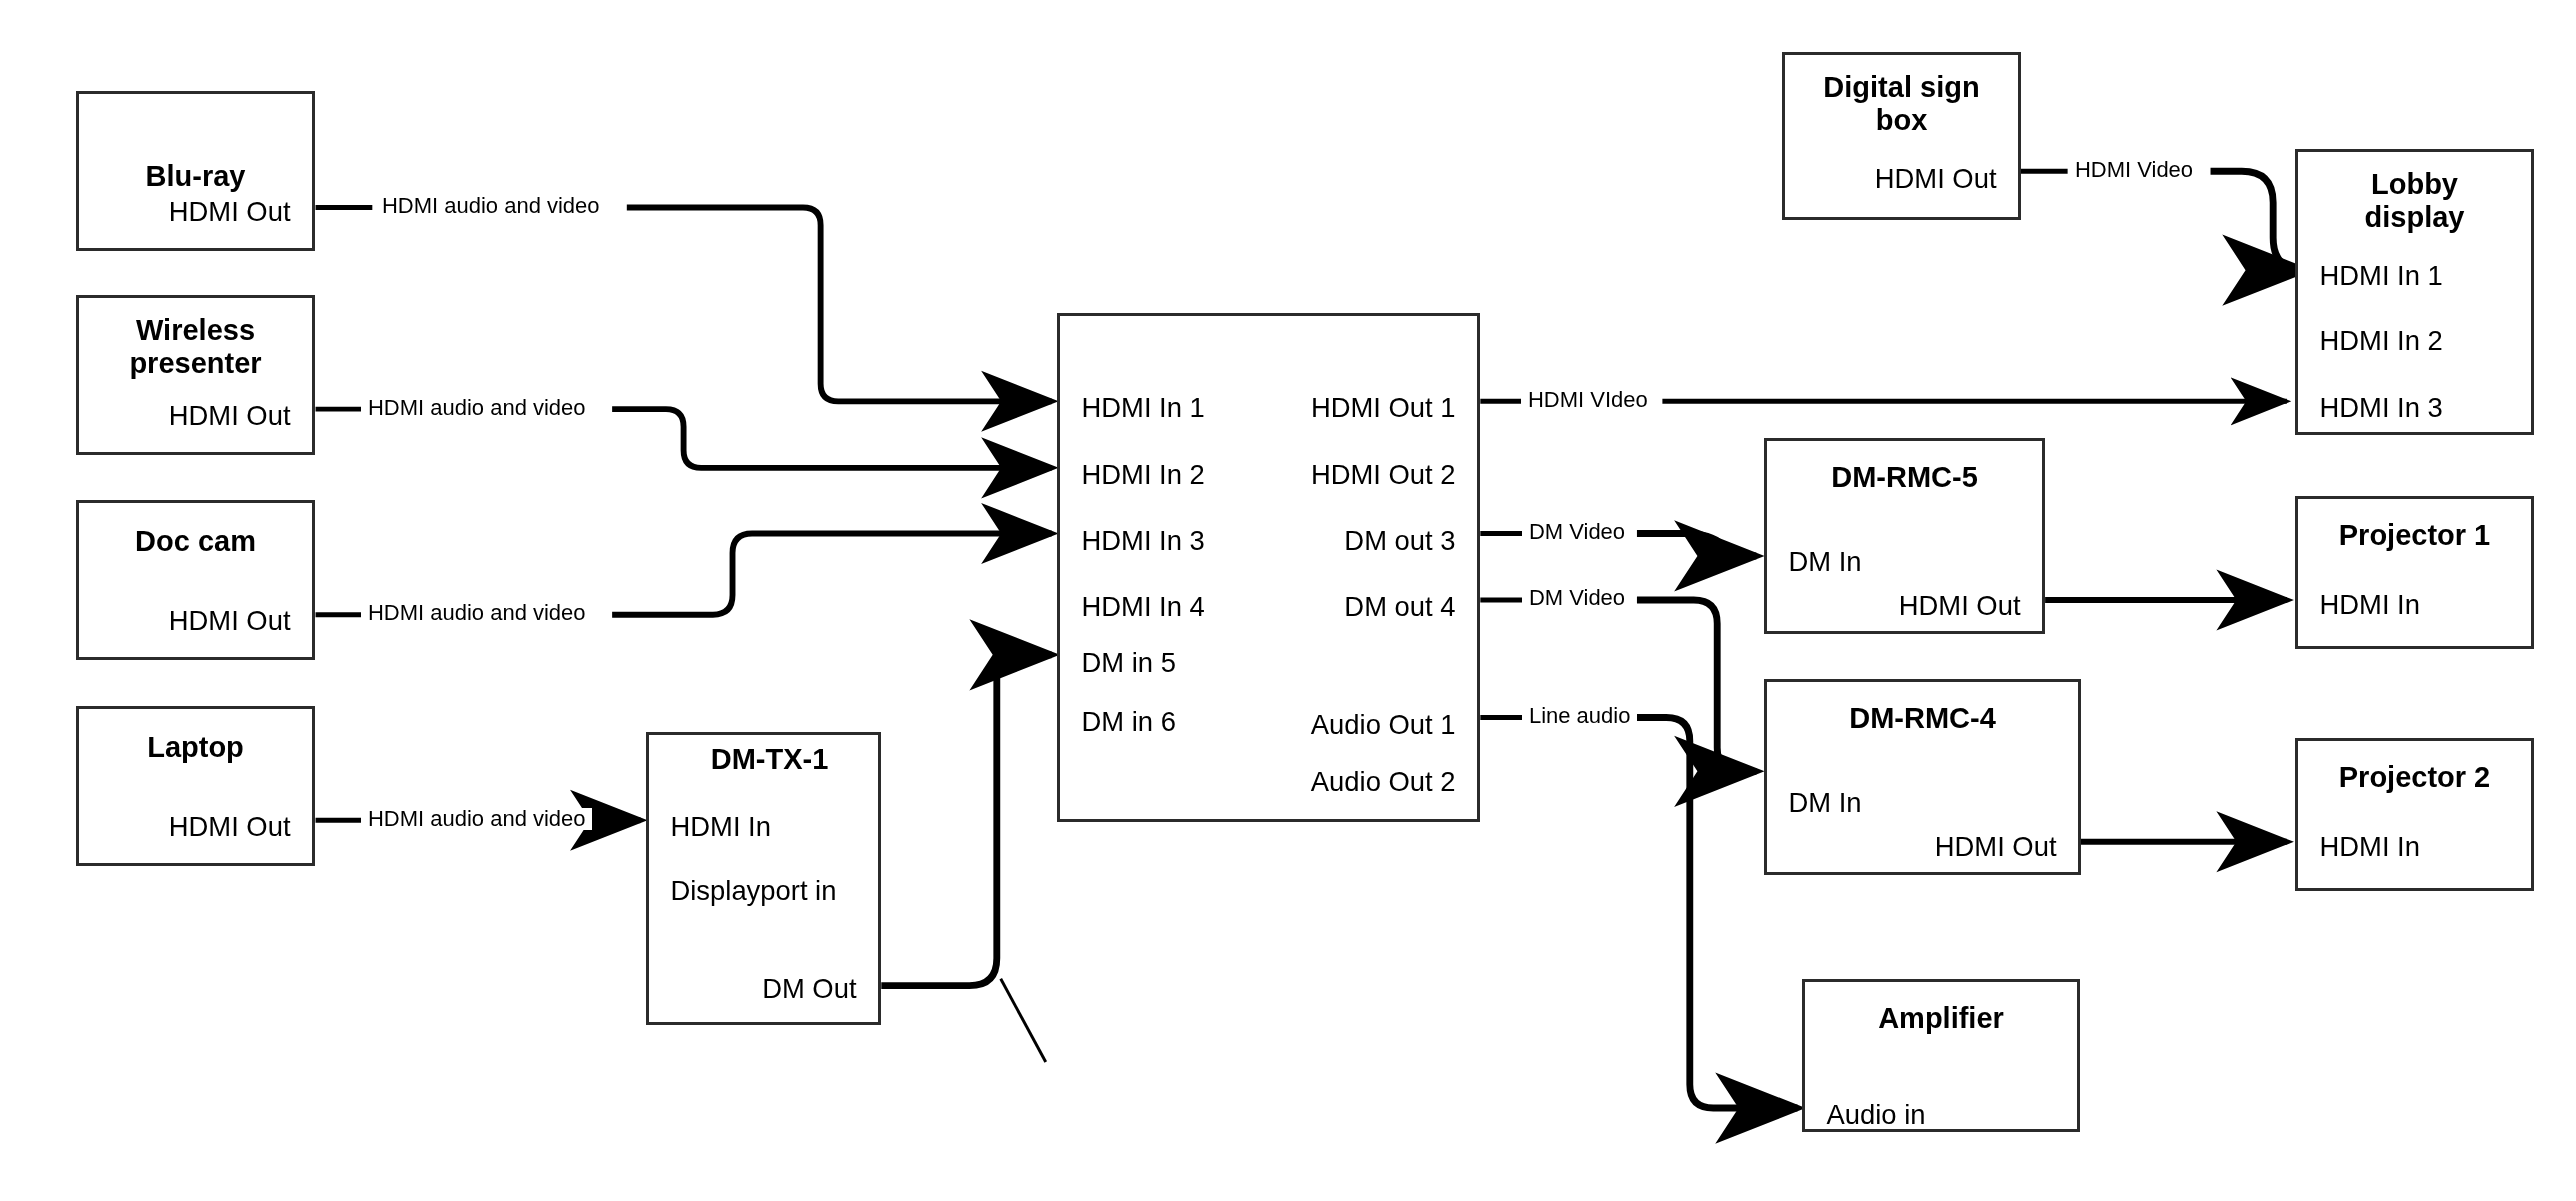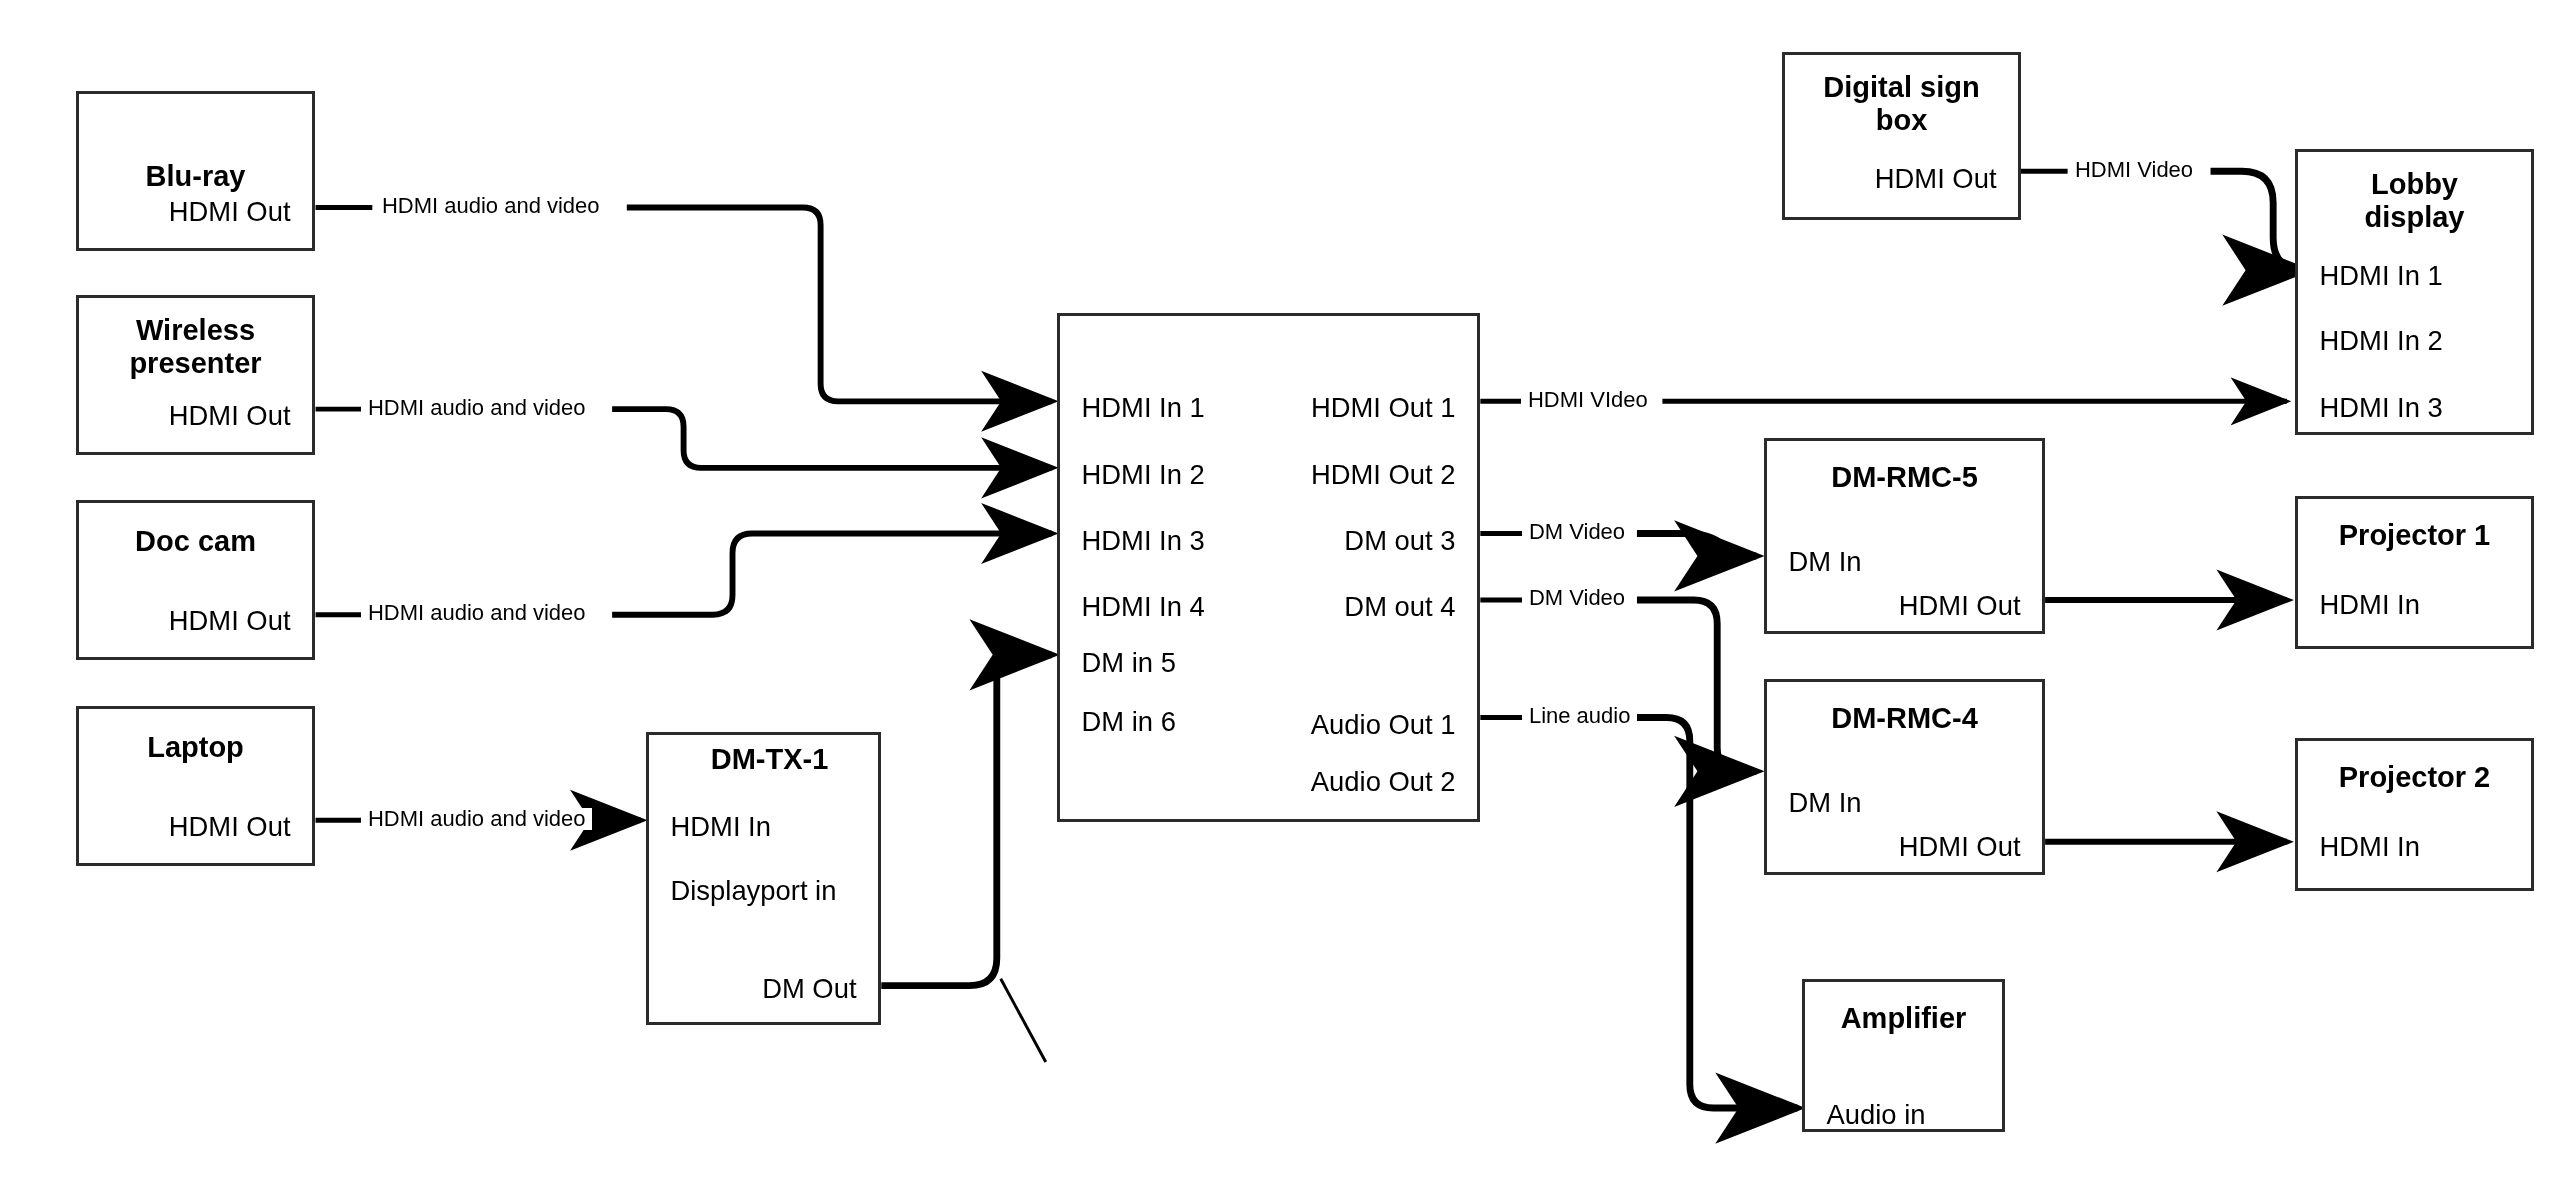--- a/index.html
+++ b/index.html
@@ -193,37 +193,37 @@
     <div class="port left" style="top:175px;">HDMI In 2</div>
     <div class="port left" style="top:242px;">HDMI In 3</div>
   </div>
 
   <div class="node" style="left:1764px; top:438px; width:281px; height:196px;">
     <div class="node-title" style="top:19.6px;">DM-RMC-5</div>
     <div class="port left" style="top:107px;">DM In</div>
     <div class="port right" style="top:151px;">HDMI Out</div>
   </div>
 
-  <div class="node" style="left:1764px; top:679px; width:281px; height:196px;">
+  <div class="node" style="left:1764px; top:679px; width:317px; height:196px;">
     <div class="node-title" style="top:19.6px;">DM-RMC-4</div>
     <div class="port left" style="top:107px;">DM In</div>
     <div class="port right" style="top:151px;">HDMI Out</div>
   </div>
 
   <div class="node" style="left:2295px; top:496px; width:239px; height:153px;">
     <div class="node-title" style="top:19.6px;">Projector 1</div>
     <div class="port left" style="top:92px;">HDMI In</div>
   </div>
 
   <div class="node" style="left:2295px; top:738px; width:239px; height:153px;">
     <div class="node-title" style="top:19.6px;">Projector 2</div>
     <div class="port left" style="top:92px;">HDMI In</div>
   </div>
 
-  <div class="node" style="left:1802px; top:979px; width:203px; height:153px;">
+  <div class="node" style="left:1802px; top:979px; width:278px; height:153px;">
     <div class="node-title" style="top:19.6px;">Amplifier</div>
     <div class="port left" style="top:119px;">Audio in</div>
   </div>
 
   <div class="edge-label" style="left:375px; top:195px;">HDMI audio and video</div>
 
   <div class="edge-label" style="left:361px; top:397px;">HDMI audio and video</div>
 
   <div class="edge-label" style="left:361px; top:602px;">HDMI audio and video</div>
 

